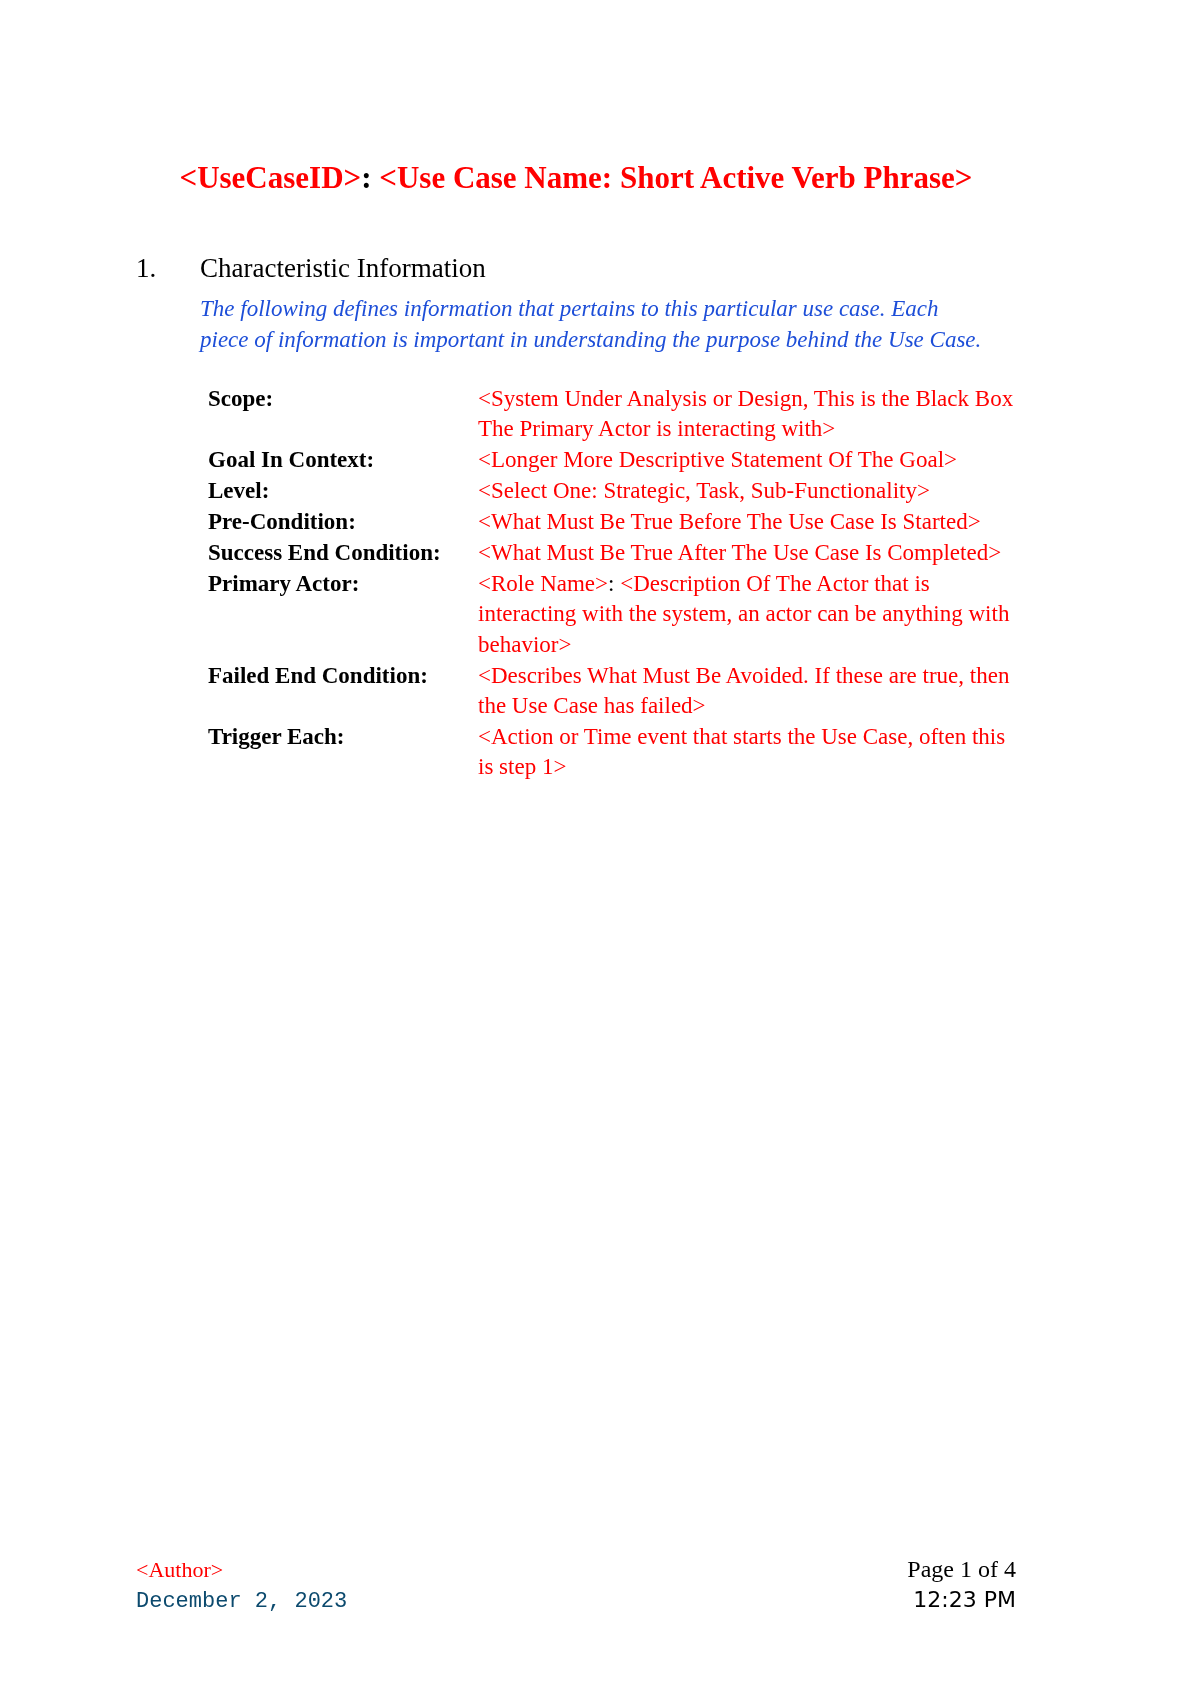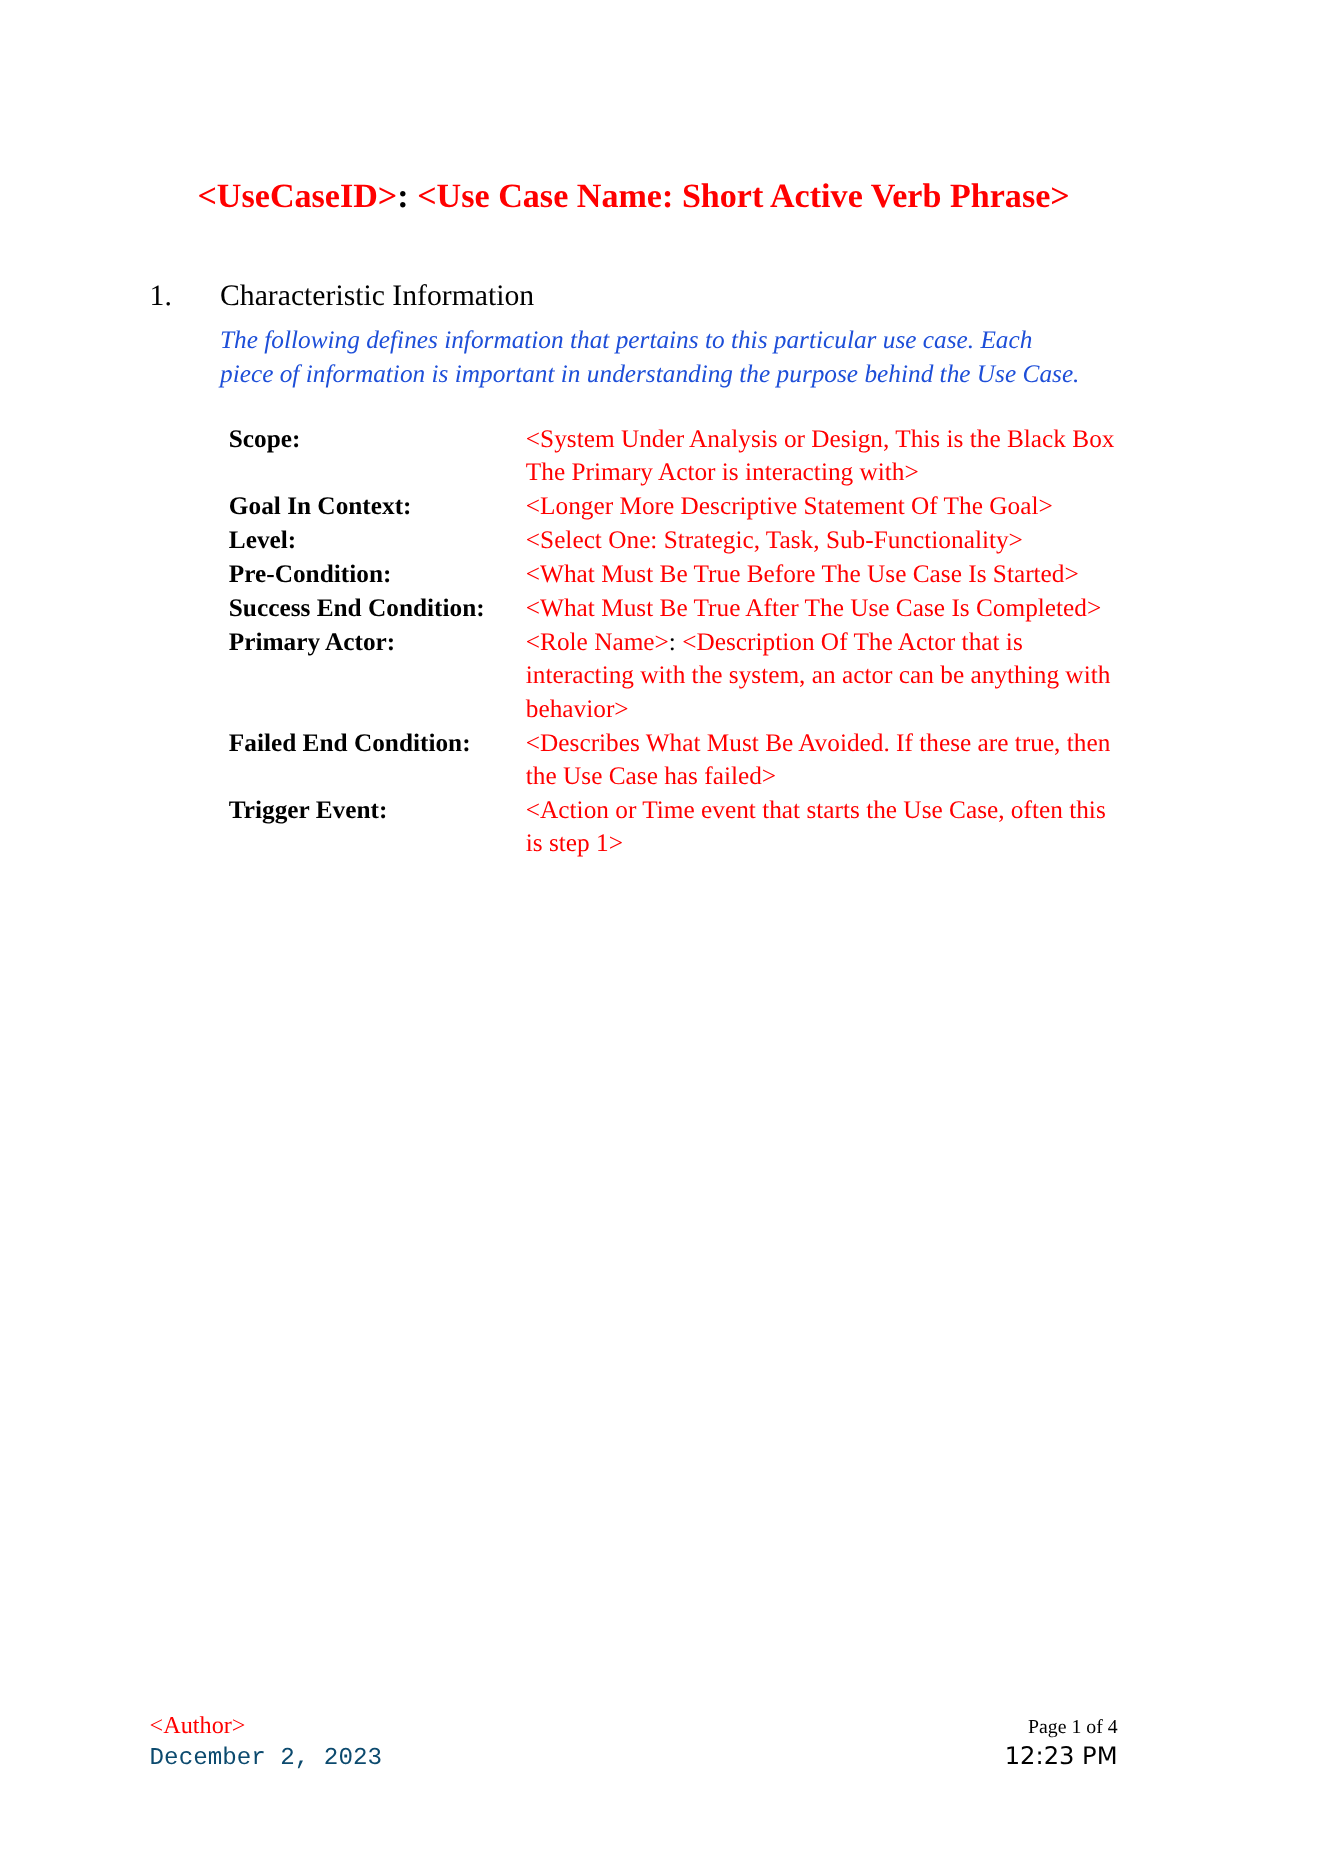--- a/index.html
+++ b/index.html
@@ -113,21 +113,21 @@
     align-items: baseline;
   }
   .footer-left-author {
     font-family: "Liberation Serif", "DejaVu Serif", serif;
     font-size: 22px;
     line-height: 1.35;
     color: #ff0000;
   }
   .footer-right-page {
     font-family: "Liberation Serif", "DejaVu Serif", serif;
-    font-size: 18px;
+    font-size: 24px;
     line-height: 1.35;
     color: #000000;
   }
   .footer-left-date {
     font-family: Liberation Mono, monospace;
     font-size: 22px;
     line-height: 1.35;
     color: #0c4a6e;
   }
   .footer-right-time {
@@ -177,21 +177,21 @@
         </tr>
         <tr>
           <td class="attr-label">Primary Actor:</td>
           <td class="attr-value"><span>&lt;Role Name&gt;</span><span class="sep">:</span> <span>&lt;Description Of The Actor that is interacting with the system, an actor can be anything with behavior&gt;</span></td>
         </tr>
         <tr>
           <td class="attr-label">Failed End Condition:</td>
           <td class="attr-value">&lt;Describes What Must Be Avoided.  If these are true, then the Use Case has failed&gt;</td>
         </tr>
         <tr>
-          <td class="attr-label">Trigger Event:</td>
+          <td class="attr-label">Trigger Each:</td>
           <td class="attr-value">&lt;Action or Time event that starts the Use Case, often this is step 1&gt;</td>
         </tr>
       </tbody>
     </table>
 
   </div>
 
   <div class="footer">
     <div class="footer-row">
       <span class="footer-left-author">&lt;Author&gt;</span>

